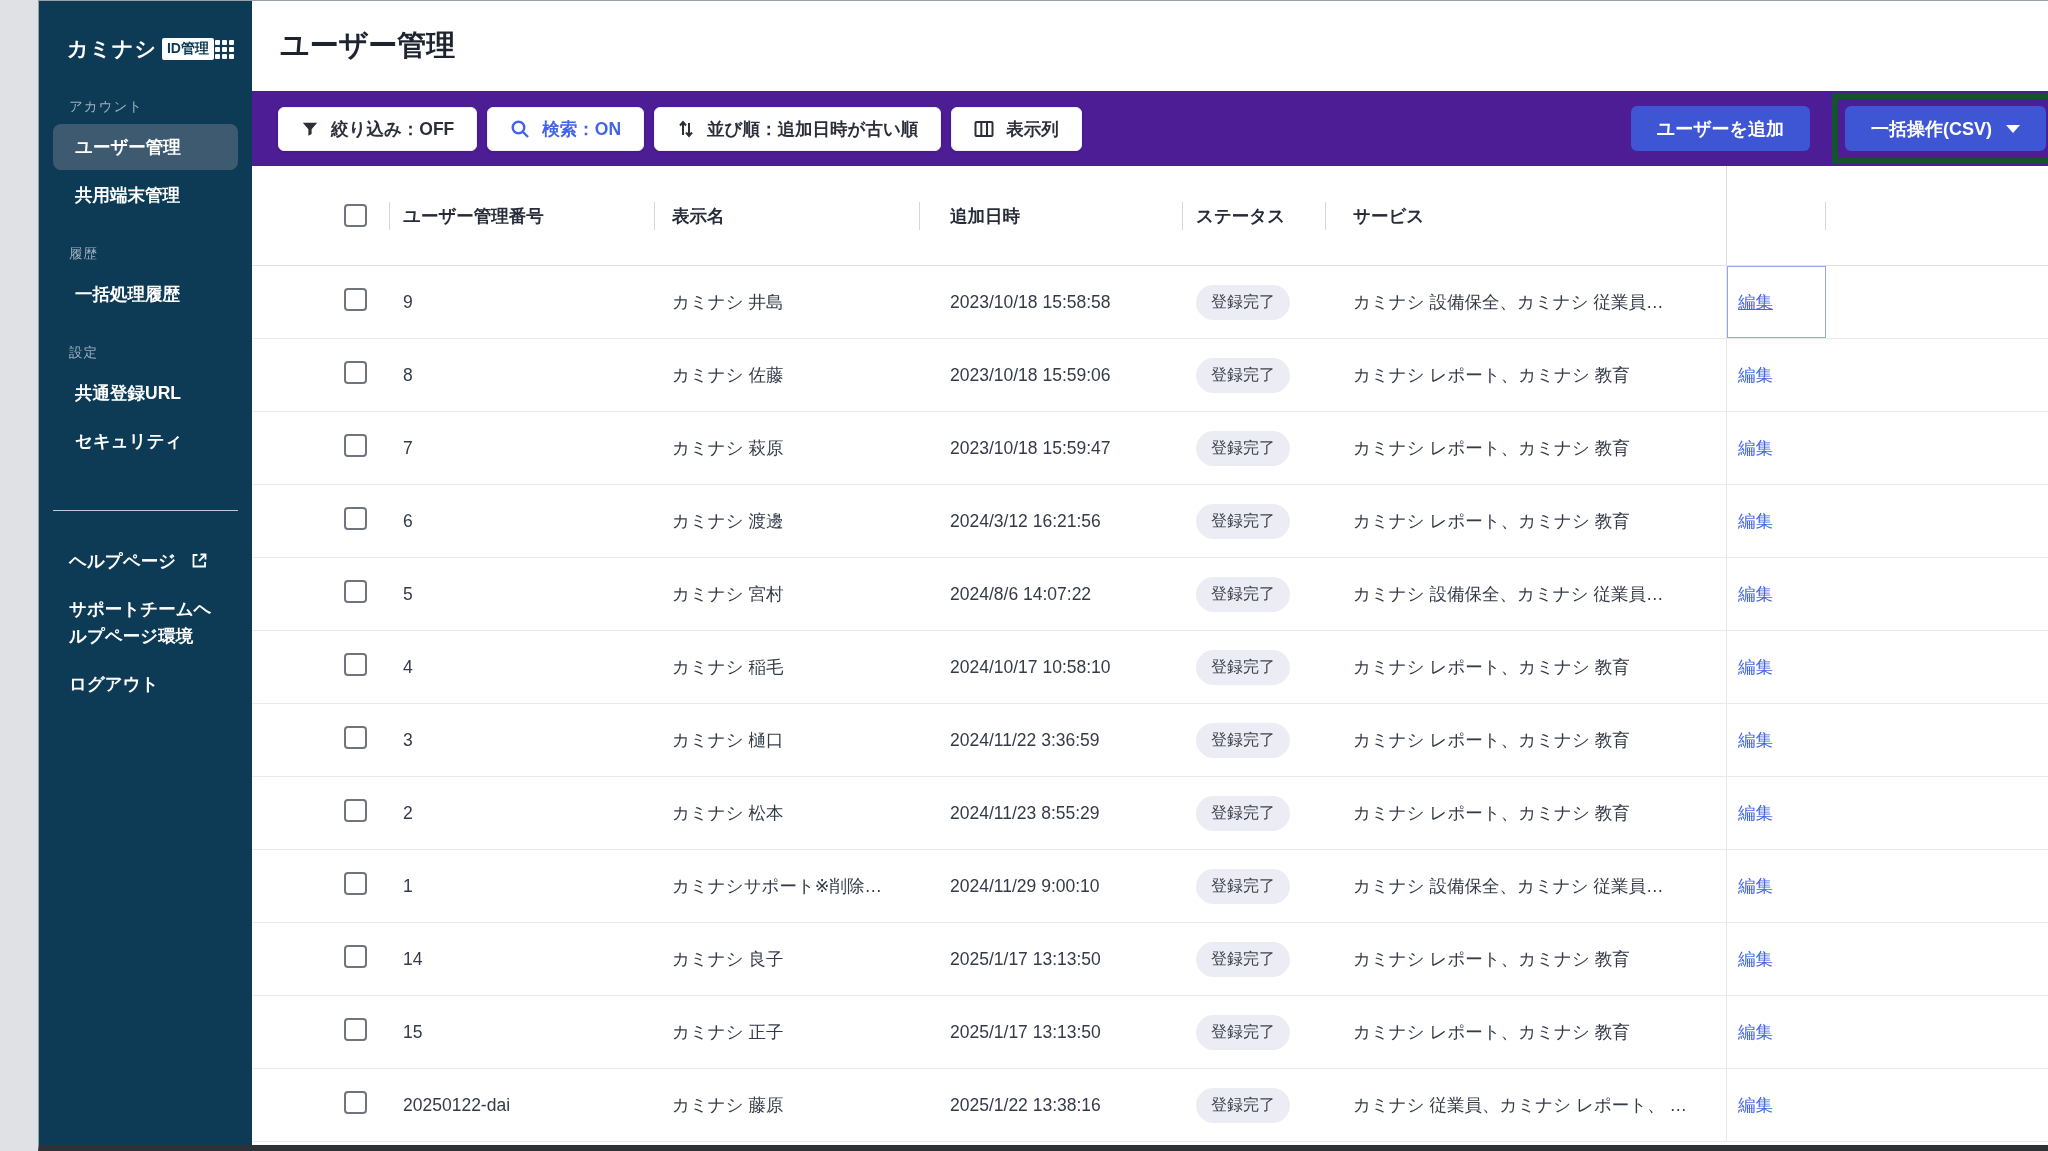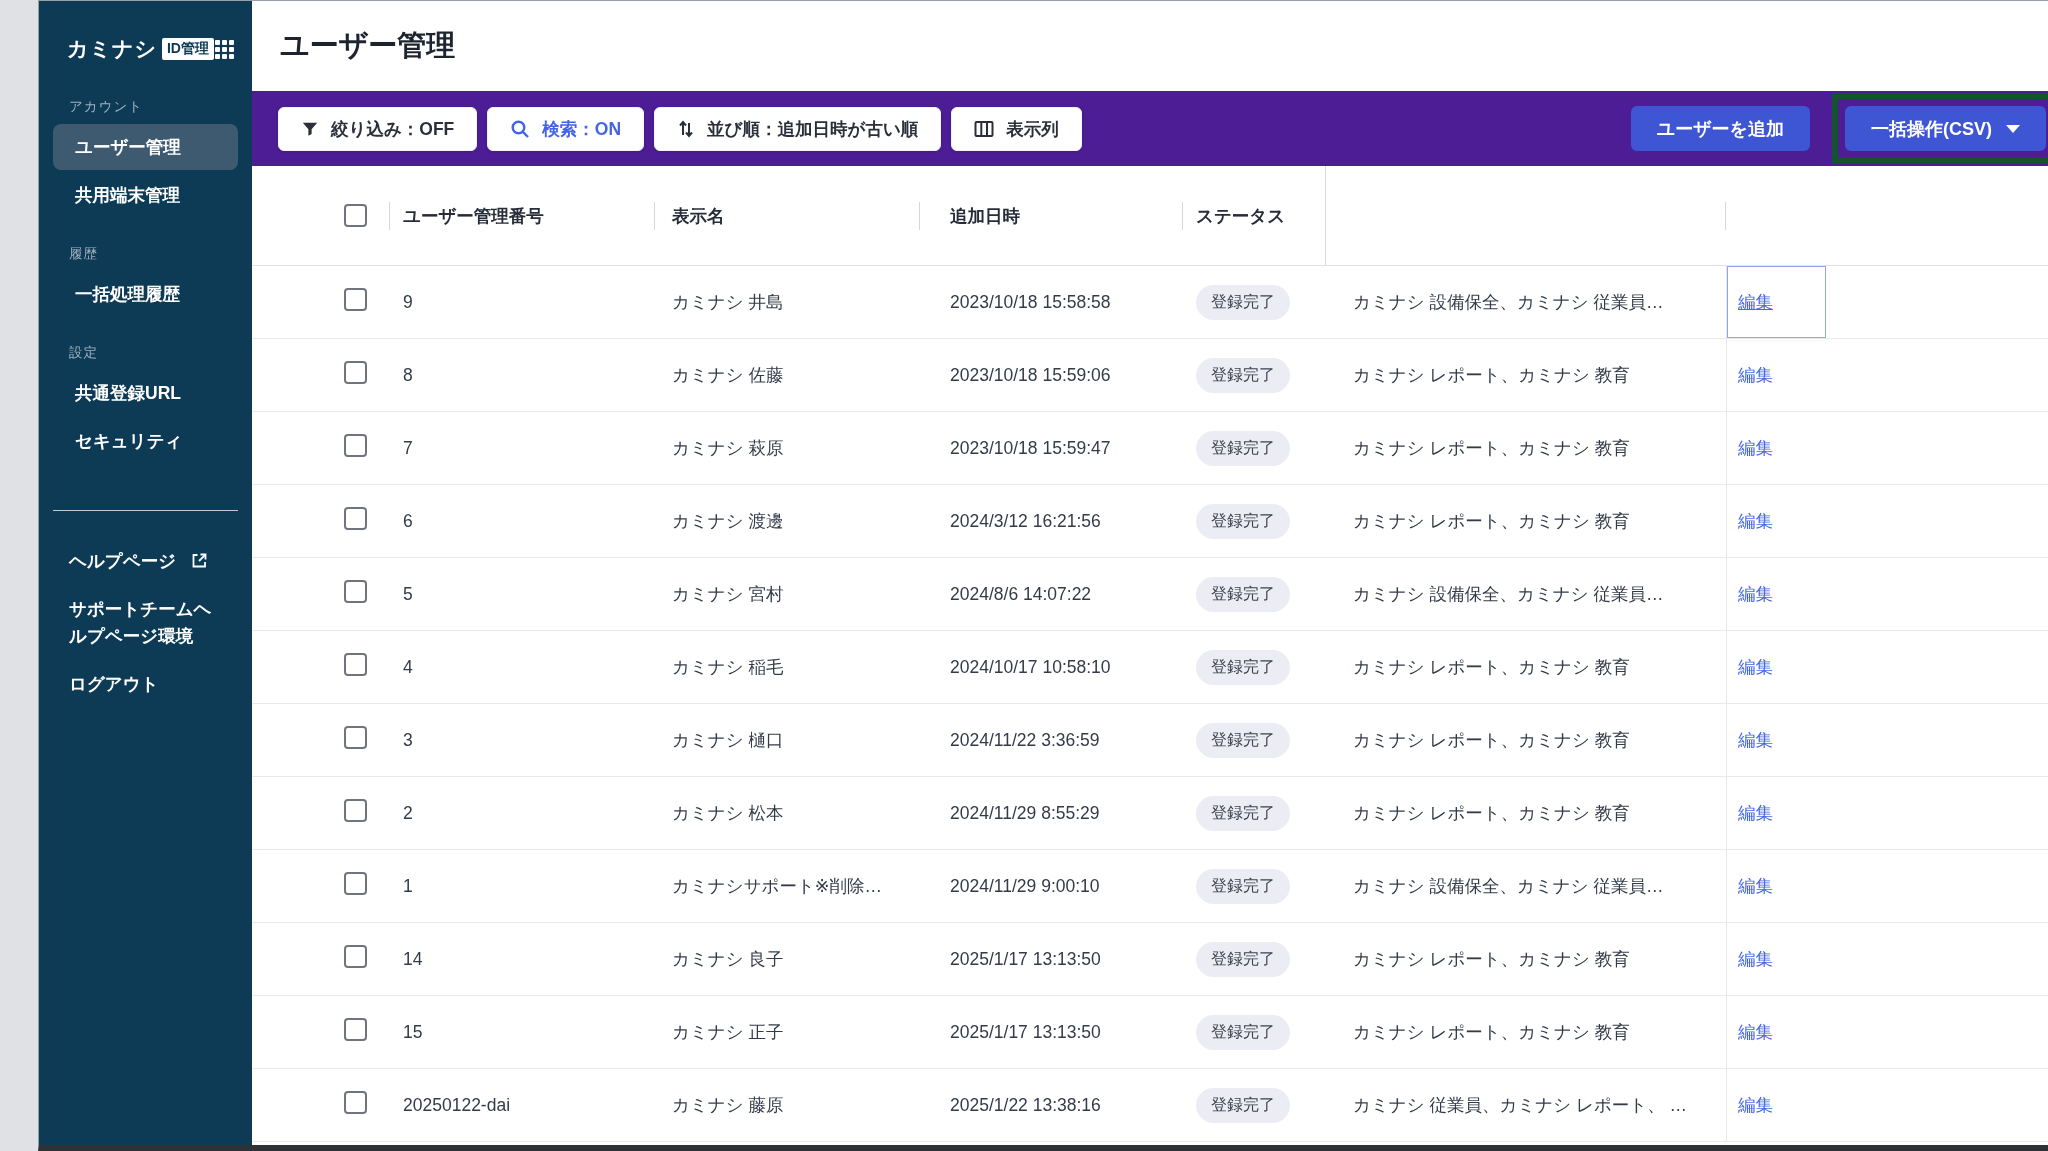--- a/index.html
+++ b/index.html
@@ -255,20 +255,21 @@
 
     <div class="table">
       <div class="trow thead">
         <div class="cell cell-select">
           <span class="checkbox"></span>
         </div>
         <div class="cell cell-num sep">ユーザー管理番号</div>
         <div class="cell cell-name sep">表示名</div>
         <div class="cell cell-date sep">追加日時</div>
         <div class="cell cell-status sep">ステータス</div>
+        <div class="cell cell-service sep">サービス</div>
         <div class="cell cell-edit"></div>
         <div class="cell"></div>
       </div>
       <div class="tbody">
   <div class="trow">
     <div class="cell cell-select">
       <span class="checkbox"></span>
     </div>
     <div class="cell cell-num">9</div>
     <div class="cell cell-name">カミナシ 井島</div>
@@ -384,21 +385,21 @@
     </div>
     <div class="cell"></div>
   </div>
 
   <div class="trow">
     <div class="cell cell-select">
       <span class="checkbox"></span>
     </div>
     <div class="cell cell-num">2</div>
     <div class="cell cell-name">カミナシ 松本</div>
-    <div class="cell cell-date">2024/11/29 8:55:29</div>
+    <div class="cell cell-date">2024/11/23 8:55:29</div>
     <div class="cell cell-status">
       <span class="badge">登録完了</span>
     </div>
     <div class="cell cell-service">カミナシ レポート、カミナシ 教育</div>
     <div class="cell cell-edit">
       <a class="edit-link">編集</a>
     </div>
     <div class="cell"></div>
   </div>
 

